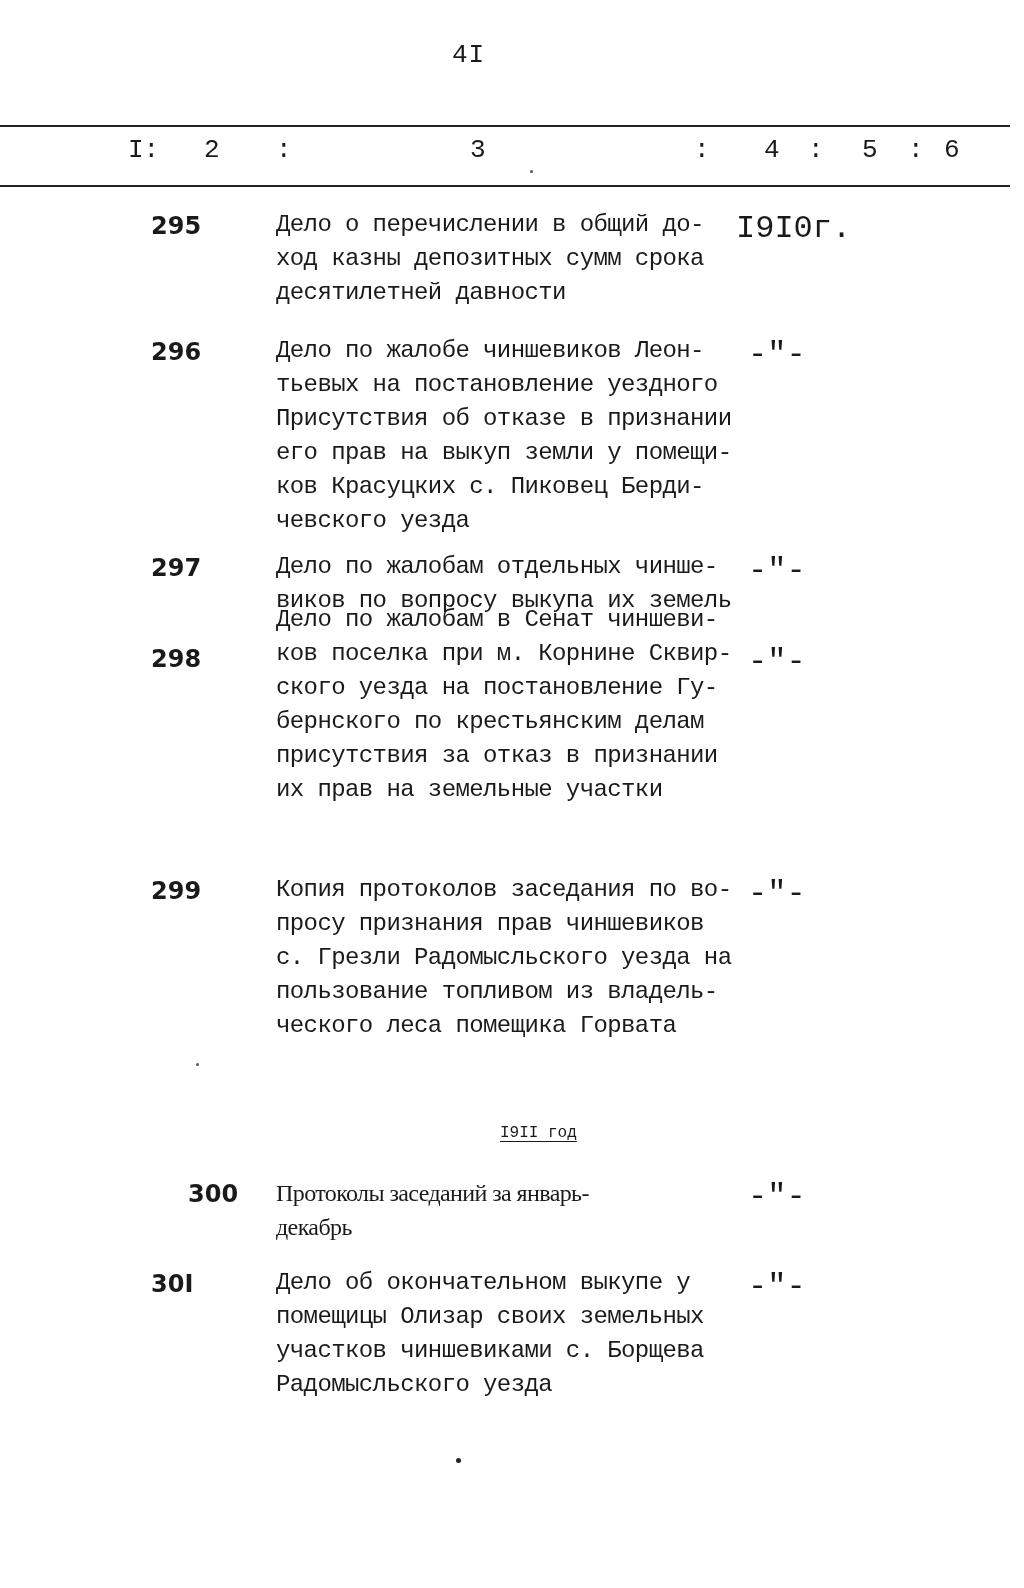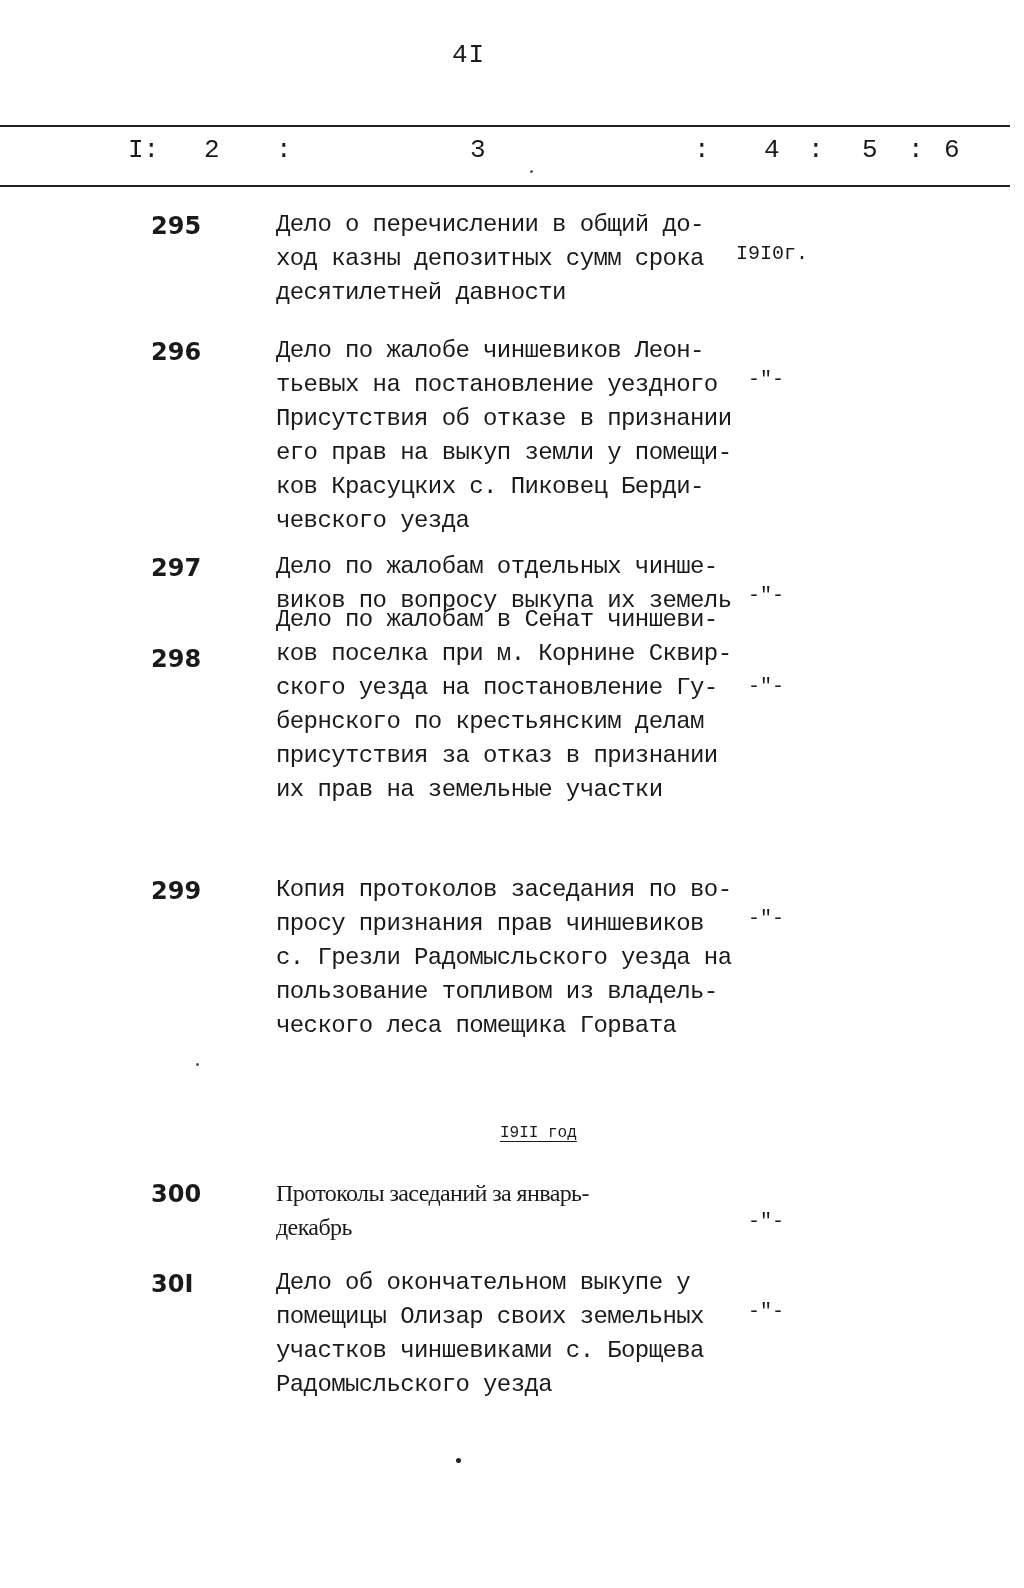--- a/index.html
+++ b/index.html
@@ -55,22 +55,21 @@
     position: absolute;
     left: 276px;
     width: 480px;
     font-size: 24px;
     line-height: 34px;
     letter-spacing: -0.6px;
     white-space: pre;
   }
   .date {
     position: absolute;
-    font-size: 20px;
-    margin-top: 32px;
+    font-size: 32px;
   }
   .year-heading {
     position: absolute;
     left: 474px;
     top: 1124px;
     font-size: 16px;
     text-decoration: underline;
     text-underline-offset: 4px;
     margin-left: 26px;
   }
@@ -122,21 +121,21 @@
       <div class="num" style="top: 645px;">298</div>
       <div class="desc" style="top: 603px;"><div>Дело по жалобам в Сенат чиншеви-</div><div>ков поселка при м. Корнине Сквир-</div><div>ского уезда на постановление Гу-</div><div>бернского по крестьянским делам</div><div>присутствия за отказ в признании</div><div>их прав на земельные участки</div></div>
       <div class="date" style="top: 643px; left: 748px;">-"-</div>
     </div>
     <div>
       <div class="num" style="top: 877px;">299</div>
       <div class="desc" style="top: 873px;"><div>Копия протоколов заседания по во-</div><div>просу признания прав чиншевиков</div><div>с. Грезли Радомысльского уезда на</div><div>пользование топливом из владель-</div><div>ческого леса помещика Горвата</div></div>
       <div class="date" style="top: 875px; left: 748px;">-"-</div>
     </div>
     <div>
-      <div class="num" style="top: 1180px;">300</div>
+      <div class="num" style="top: 1180px; margin-left: 37px;">300</div>
       <div class="desc" style="top: 1176px; font-family: Liberation Serif, serif;"><div>Протоколы заседаний за январь-</div><div>декабрь</div></div>
       <div class="date" style="top: 1178px; left: 748px;">-"-</div>
     </div>
     <div>
       <div class="num" style="top: 1270px;">30I</div>
       <div class="desc" style="top: 1266px;"><div>Дело об окончательном выкупе у</div><div>помещицы Олизар своих земельных</div><div>участков чиншевиками с. Борщева</div><div>Радомысльского уезда</div></div>
       <div class="date" style="top: 1268px; left: 748px;">-"-</div>
     </div>
   </div>
 

